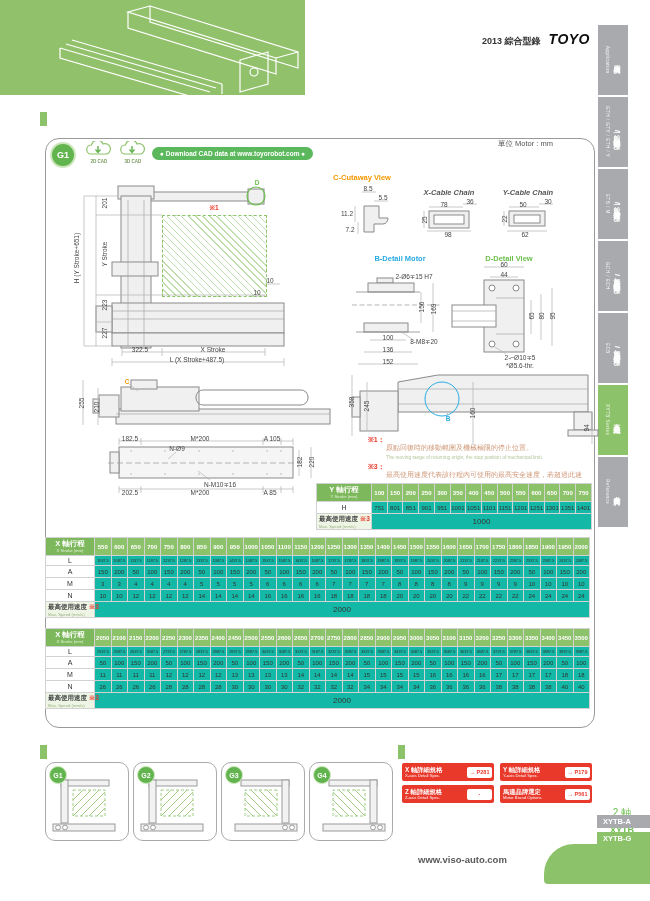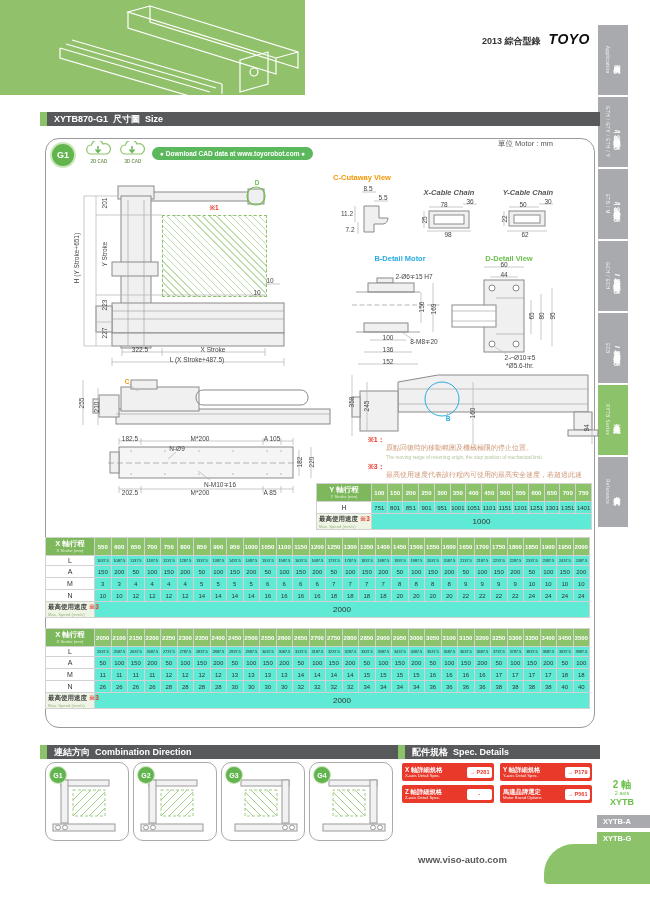--- a/index.html
+++ b/index.html
@@ -56,21 +56,21 @@
 
   
   #notes{left:368px;top:436px;width:224px;}
   .note{display:flex;margin-bottom:2px;}
   .note .no{color:#e8392b;font-size:7px;font-weight:700;flex:0 0 18px;line-height:8px;}
   .note .nb{flex:1;}
   .note .nzh{font-size:7px;color:#cf9878;line-height:8px;}
   .note .nen{font-size:4.8px;color:#b5c59b;line-height:5.5px;margin-top:1px;}
 
   
-  .dtable{border-collapse:collapse;table-layout:fixed;width:100%;background:#5eead4;}
+  .dtable{border-collapse:collapse;table-layout:fixed;width:100%;background:#14b8a6;}
   .dtable th,.dtable td{border:1px solid #d2d2d2;padding:0;text-align:center;vertical-align:middle;}
   .dtable thead th{background:#8cc269;color:#fff;font-size:6px;font-weight:700;height:17px;}
   .dtable thead th.lbl{background:#7db85c;}
   .lz{font-size:7.5px;font-weight:700;color:#fff;line-height:8px;}
   .ls{font-size:4.2px;color:#e4f2d6;line-height:5px;font-weight:400;}
   .dtable tbody th.rl{font-weight:400;font-size:7px;color:#333;background:#fff;}
   .dtable tbody td{font-size:6px;color:#333;height:11px;}
   .dtable tbody td.sm{font-size:4.2px;letter-spacing:-.2px;height:9px;}
   .dtable tr.speed th.sl{background:#eef5e5;text-align:left;font-size:6.5px;font-weight:700;
       color:#444;padding-left:2px;white-space:nowrap;overflow:visible;}
@@ -95,21 +95,21 @@
   .speclink{height:18px;background:#e8392b;border-radius:2px;color:#fff;display:flex;
             align-items:center;width:92px;}
   .speclink .stx{flex:1;padding-left:3px;}
   .speclink .szh{font-size:6.3px;font-weight:700;line-height:7px;}
   .speclink .sen{font-size:4.2px;line-height:5px;opacity:.95;}
   .speclink .pg{flex:0 0 25px;height:11px;margin-right:2px;background:#fff;color:#e8392b;
             font-size:5.5px;font-weight:700;text-align:center;line-height:11px;border-radius:2px;}
 
   
   #axisblk{left:600px;top:780px;width:44px;text-align:center;color:#6abf4a;}
-  #axisblk .a1{font-size:10px;font-weight:700;line-height:10px;}
+  #axisblk .a1{font-size:10px;font-weight:400;line-height:10px;margin-top:28px;}
   #axisblk .a2{font-size:5.5px;line-height:7px;}
   #axisblk .a3{font-size:9px;font-weight:700;line-height:10px;}
   .sidetab{left:597px;width:53px;height:13px;color:#fff;font-size:7.5px;font-weight:700;
            line-height:13px;padding-left:6px;}
   #tabA{top:815px;background:#a8aaad;}
   #tabG{top:832px;background:#8cc269;}
   #footer-url{left:418px;top:854px;font-size:9.5px;font-weight:700;color:#58595b;}
   #blob{right:0;top:844px;width:106px;height:40px;background:#8cc269;border-radius:30px 0 0 4px;}
 </style>
 </head>
@@ -159,25 +159,20 @@
   <div class="abs tab active" style="top:385px">
     <span class="ten">XYTB Series</span>
     <span class="tzh">直交連結</span>
   </div>
   <div class="abs tab" style="top:457px">
     <span class="ten">Reference</span>
     <span class="tzh">參考資料</span>
   </div>
 
   <div class="abs gsq" style="left:40px;top:112px"></div>
-  <div class="abs bar" style="left:47px;top:112px;width:546px">
-    <span>XYTB870-G1</span>&nbsp;
-    <span>尺寸圖</span>&nbsp;
-    <span class="en">Size</span>
-  </div>
 
   <div class="abs" id="panel"></div>
   <div class="abs" id="g1badge">G1</div>
 
   <div class="abs cad" style="left:82px">
     <svg width="30" height="16">
         <g stroke="#8cc269" stroke-width="1.2" fill="#fff">
       <path d="M7 13 a4.5 4.5 0 0 1 .5-9 a6 6 0 0 1 11.5-1 a5 5 0 0 1 4 10 z"></path>
         </g>
       <path d="M14 5 v6 M11.5 8.5 L14 11.5 L16.5 8.5" stroke="#62b44e" stroke-width="1.4" fill="none"></path>
@@ -859,24 +854,20 @@
           </tr>
           <tr class="speed">
             <th class="sl"><span>最高使用速度 </span><span class="nt">※3</span><span class="ss">Max. Speed (mm/s)</span></th>
             <td class="sv" colspan="30">2000</td>
           </tr>
         </tbody>
       </table>
     </div>
 
   <div class="abs gsq" style="left:40px;top:745px"></div>
-  <div class="abs bar" style="left:47px;top:745px;width:345px">
-    <span>連結方向</span>&nbsp;
-    <span class="en">Combination Direction</span>
-  </div>
 
   <div class="abs card" style="left:45px">
     <div class="badge">G1</div>
     <svg width="72" height="62">
       <g stroke="#9a9a9a" fill="#f2f2f2">
           <rect x="10" y="5" width="48" height="6"></rect>
           <rect x="10" y="5" width="7" height="43"></rect>
           <rect x="2" y="49" width="62" height="7"></rect>
         </g>
       <g stroke="#9a9a9a" fill="#fff">
@@ -958,24 +949,20 @@
           <line x1="22" y1="33" x2="40" y2="15"></line>
           <line x1="22" y1="25" x2="32" y2="15"></line>
           <line x1="30" y1="41" x2="54" y2="17"></line>
           <line x1="38" y1="41" x2="54" y2="25"></line>
           <line x1="46" y1="41" x2="54" y2="33"></line>
         </g>
     </svg>
   </div>
 
   <div class="abs gsq" style="left:398px;top:745px"></div>
-  <div class="abs bar" style="left:405px;top:745px;width:188px">
-    <span>配件規格</span>&nbsp;
-    <span class="en">Spec. Details</span>
-  </div>
 
   <div class="abs speclink" style="left:402px;top:763px">
     <span class="stx">
         <div class="szh">X 軸詳細規格</div>
     <div class="sen">X-axis Detail Spec.</div>
       </span>
     <span class="pg">→ P281</span>
   </div>
   <div class="abs speclink" style="left:500px;top:763px">
     <span class="stx">

